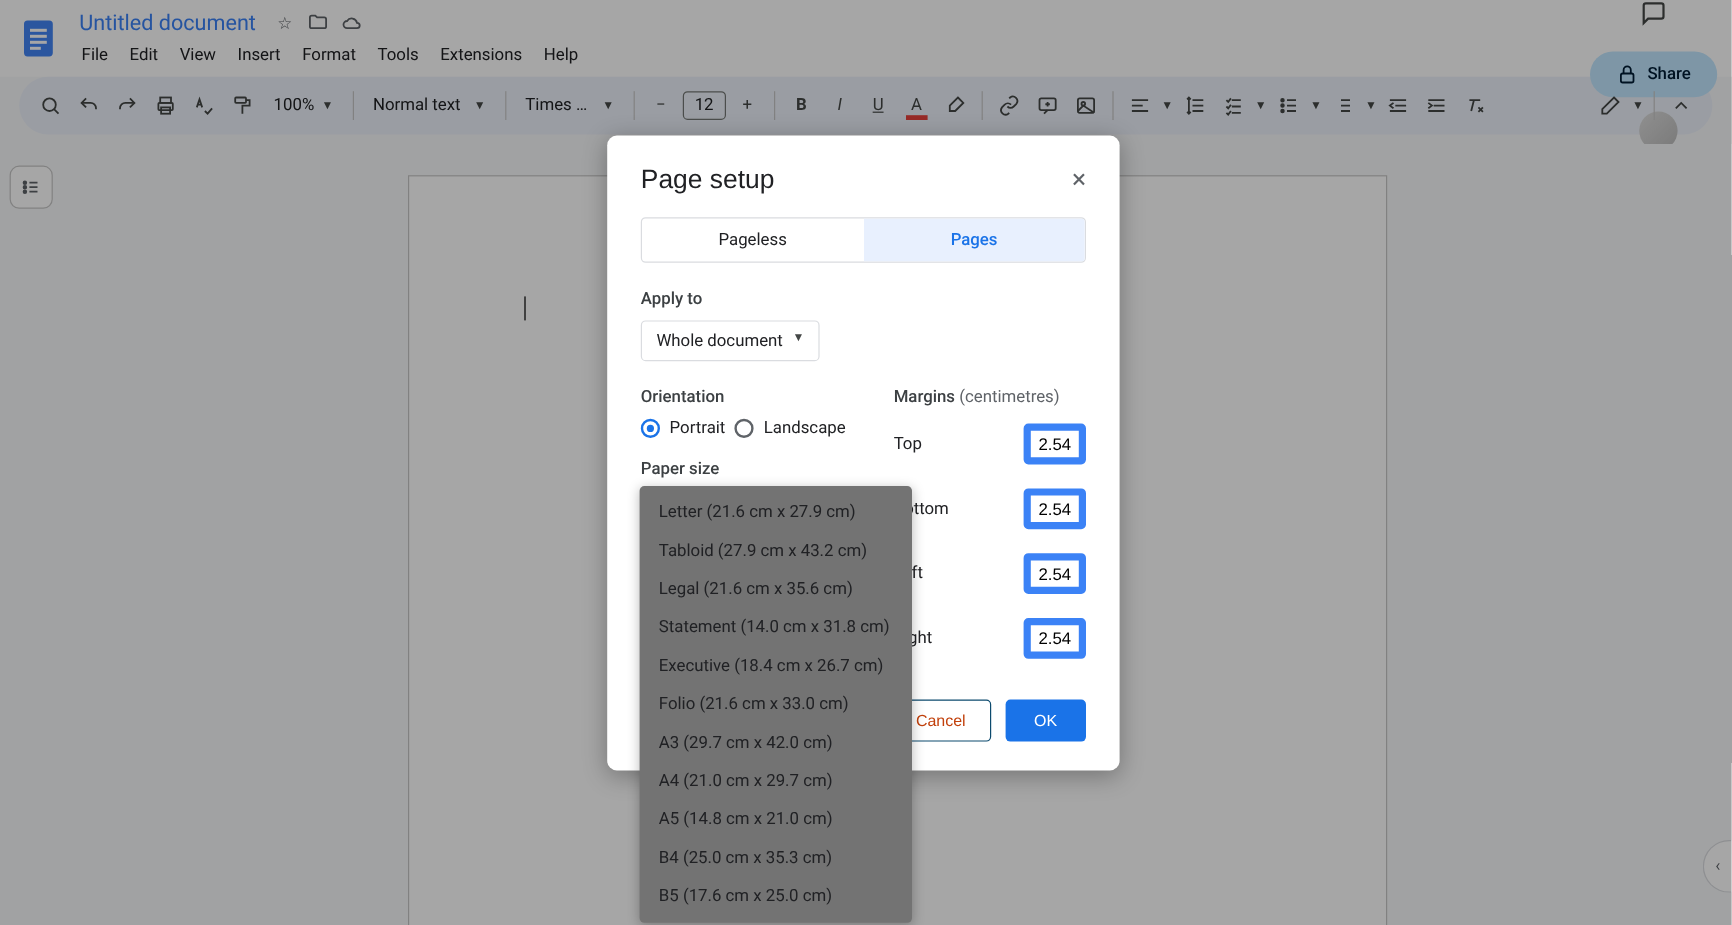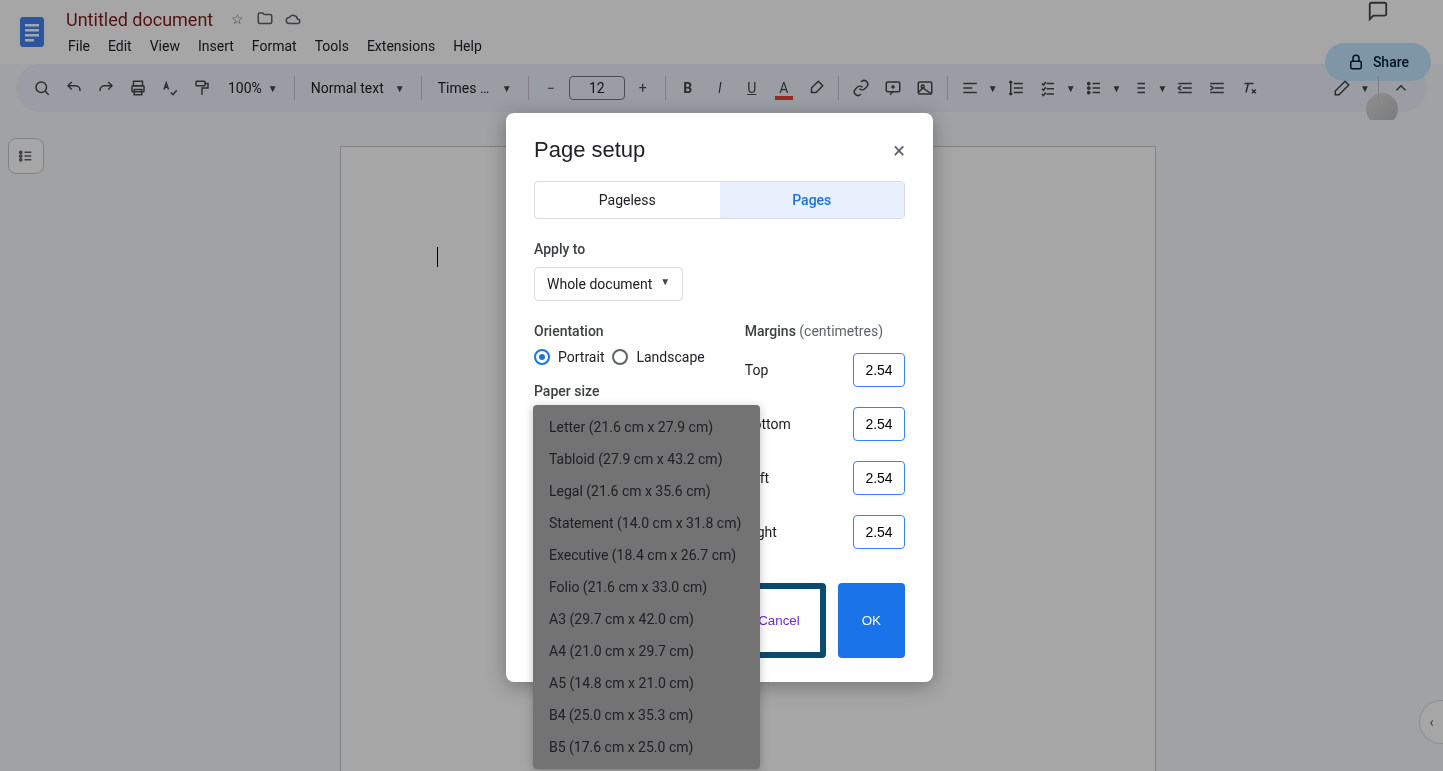--- a/index.html
+++ b/index.html
@@ -6,35 +6,35 @@
     body { font-family: 'Google Sans', Roboto, Arial, sans-serif; font-size: 14px; color: #202124; background: #f8f9fa; width: 1443px; height: 771px; overflow: hidden; position: relative; }
     
     .overlay { position: absolute; inset: 0; background: rgba(0,0,0,0.35); z-index: 100; pointer-events: none; }
     
     
     .header { background: #fff; height: 64px; display: flex; align-items: center; padding: 8px 12px; }
     .docs-logo { width: 40px; height: 40px; display: flex; align-items: center; justify-content: center; margin-right: 8px; }
     .docs-logo svg { width: 36px; height: 36px; }
     .title-area { flex: 1; }
     .doc-title-row { display: flex; align-items: center; gap: 8px; }
-    .doc-title { font-size: 18px; color: #7f1d1d; padding: 2px 6px; }
+    .doc-title { font-size: 18px; color: #3b82f6; padding: 2px 6px; }
     .title-icon { width: 20px; height: 20px; color: #5f6368; display: flex; align-items: center; justify-content: center; }
     .menubar { display: flex; gap: 2px; margin-top: 2px; }
     .menu-item { padding: 4px 8px; font-size: 14px; color: #202124; border-radius: 4px; cursor: pointer; }
     .header-right { display: flex; align-items: center; gap: 12px; flex-direction: column; }
     .header-icon { width: 40px; height: 40px; display: flex; align-items: center; justify-content: center; color: #5f6368; border-radius: 50%; }
     .share-btn { background: #c2e7ff; border-radius: 40px; padding: 10px 22px; display: flex; align-items: center; gap: 8px; font-weight: 500; color: #001d35; }
     .avatar { width: 32px; height: 32px; border-radius: 50%; background: linear-gradient(135deg, #ddd, #bbb); margin-left: 8px; }
 
     
     .toolbar { height: 48px; background: #edf2fa; border-radius: 24px; margin: 0 16px 8px; display: flex; align-items: center; padding: 0 12px; gap: 4px; }
     .tb-btn { width: 28px; height: 28px; display: flex; align-items: center; justify-content: center; color: #444746; border-radius: 4px; }
     .tb-sep { width: 1px; height: 24px; background: #c7c7c7; margin: 0 4px; }
     .tb-text { padding: 4px 8px; font-size: 14px; color: #202124; display: flex; align-items: center; gap: 6px; }
-    .font-size-box { border: 1px solid #747775; border-radius: 4px; width: 56px; height: 24px; display: flex; align-items: center; justify-content: center; font-size: 14px; }
+    .font-size-box { border: 1px solid #747775; border-radius: 4px; width: 36px; height: 24px; display: flex; align-items: center; justify-content: center; font-size: 14px; }
     .toolbar-right { margin-left: auto; display: flex; align-items: center; gap: 4px; }
     .caret { font-size: 10px; color: #444746; }
     .text-color-btn { position: relative; }
     .text-color-underline { position: absolute; bottom: 2px; left: 5px; right: 5px; height: 4px; background: #000; }
 
     
     .doc-area { position: relative; height: calc(771px - 64px - 56px); background: #f8f9fa; display: flex; }
     .left-gutter { width: 52px; display: flex; justify-content: center; padding-top: 18px; }
     .outline-btn { width: 36px; height: 36px; border: 1px solid #c7c7c7; border-radius: 8px; display: flex; align-items: center; justify-content: center; color: #5f6368; background: #fff; }
     .page-wrap { flex: 1; display: flex; justify-content: center; padding-top: 26px; }
@@ -51,23 +51,23 @@
     .seg-tab.active { background: #e8f0fe; color: #1a73e8; font-weight: 500; }
     .label { font-size: 14px; font-weight: 500; color: #3c4043; margin-bottom: 10px; }
     .apply-select { border: 1px solid #dadce0; border-radius: 4px; padding: 8px 12px; display: inline-flex; align-items: flex-start; gap: 8px; margin-bottom: 22px; }
     .two-col { display: flex; gap: 40px; }
     .col { flex: 1; }
     .radio-row { display: flex; gap: 8px; margin-bottom: 18px; }
     .radio-opt { display: flex; align-items: center; gap: 8px; }
     .margins-label { font-size: 14px; font-weight: 500; color: #3c4043; }
     .margins-unit { font-weight: 400; color: #5f6368; }
     .margin-row { display: flex; align-items: center; justify-content: space-between; margin-bottom: 20px; }
-    .margin-input { width: 52px; height: 34px; border: 1px solid #3b82f6; border-radius: 4px; text-align: center; font-size: 14px; }
+    .margin-input { width: 52px; height: 34px; border: 6px solid #3b82f6; border-radius: 4px; text-align: center; font-size: 14px; }
     .dialog-actions { display: flex; justify-content: flex-end; gap: 12px; margin-top: 14px; }
-    .btn-text { border: 6px solid #0c4a6e; background: #fff; color: #6d28d9; padding: 24px 20px; border-radius: 4px; font-weight: 500; cursor: pointer; }
+    .btn-text { border: 1px solid #0c4a6e; background: #fff; color: #c2410c; padding: 9px 20px; border-radius: 4px; font-weight: 500; cursor: pointer; }
     .btn-primary { background: #1a73e8; color: #fff; padding: 8px 24px; border: none; border-radius: 4px; font-weight: 500; cursor: pointer; }
 
     
     .dropdown { position: absolute; left: 533px; top: 405px; width: 227px; background: #737373; border-radius: 4px; box-shadow: 0 2px 10px rgba(0,0,0,0.25); z-index: 300; padding: 6px 0; }
     .dd-item { padding: 8px 16px; font-size: 14px; color: #202124; cursor: pointer; }
 
     
     .annotation { position: absolute; z-index: 400; color: #ff8c00; font-family: 'Comic Sans MS', cursive; font-size: 28px; font-weight: 600; pointer-events: none; }
 
     

